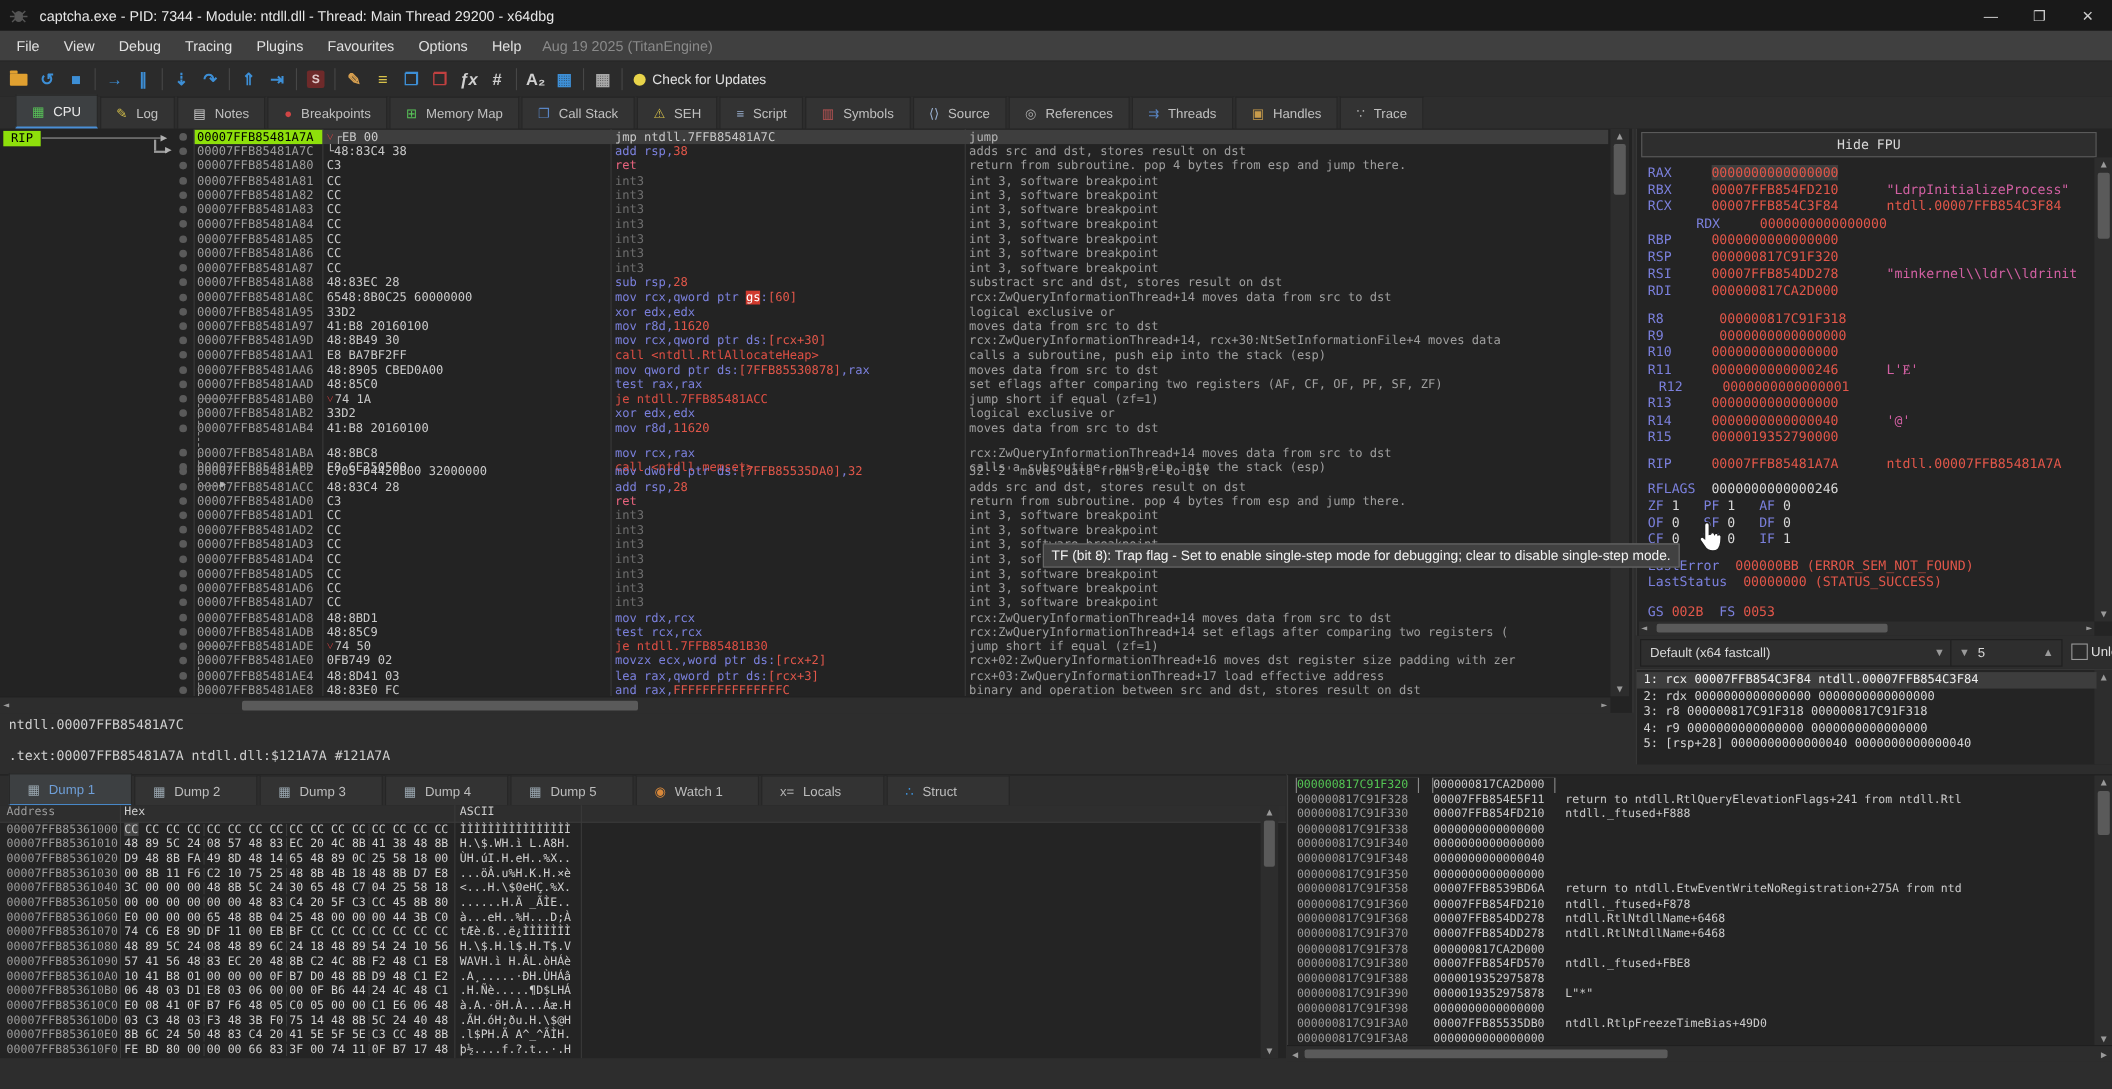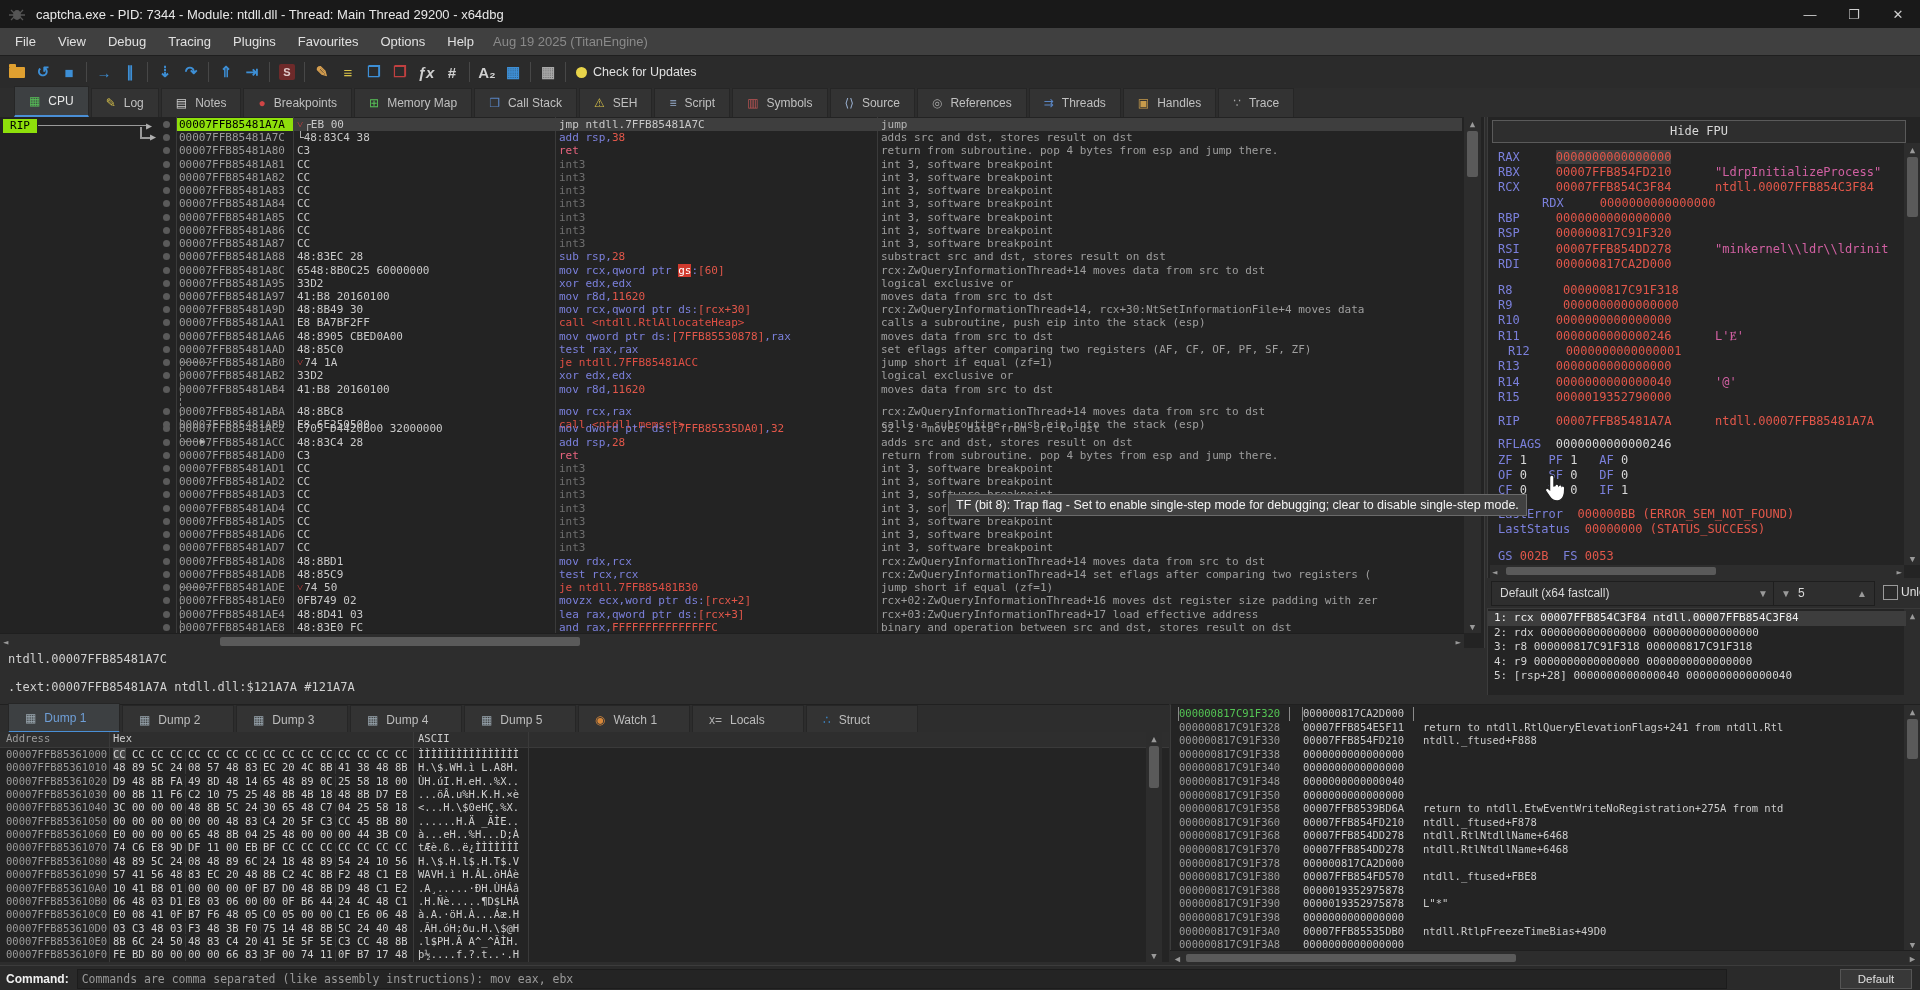--- a/index.html
+++ b/index.html
@@ -750,25 +750,20 @@
       <div class="sb-thumb" style="left:3px;top:14px;width:11px;height:40px;"></div>
       <div class="sb-btn" style="left:0;top:235px;width:17px;">▼</div>
     </div>
   </div>
   <div class="sb" style="left:1170px;top:950px;width:750px;height:14px;border-top:1px solid #1f1f1f;">
     <div class="sb-btn" style="left:3px;top:3px;">◄</div>
     <div class="sb-thumb" style="left:16px;top:3px;width:330px;height:8px;"></div>
     <div class="sb-btn" style="right:3px;top:3px;">►</div>
   </div>
 
-  <div id="statusbar">
-    <span id="cmd-label">Command:</span>
-    <input id="cmd-input" placeholder="Commands are comma separated (like assembly instructions): mov eax, ebx" style="">
-    <div id="status-default">Default</div>
-  </div>
 
   <div id="tooltip">TF (bit 8): Trap flag - Set to enable single-step mode for debugging; clear to disable single-step mode.</div>
 
   <div id="cursor">
     <svg width="26" height="28" viewBox="0 0 24 26">
       <path d="M9 1c1.2 0 2 .9 2 2v8l1-.2c.6-2 3-1.6 3.4 0 .8-1.2 2.8-.8 3 .6 1-.8 2.6 0 2.6 1.6 0 0 0 5-1 7.5s-2 4.5-6 4.5-5.5-1.5-7-4L3.5 16c-1.2-1.6.8-3.6 2.4-2.4L7 14.5V3c0-1.1.9-2 2-2z" fill="#fff" stroke="#222" stroke-width="1.2"></path>
     </svg>
   </div>
 
 </div>

